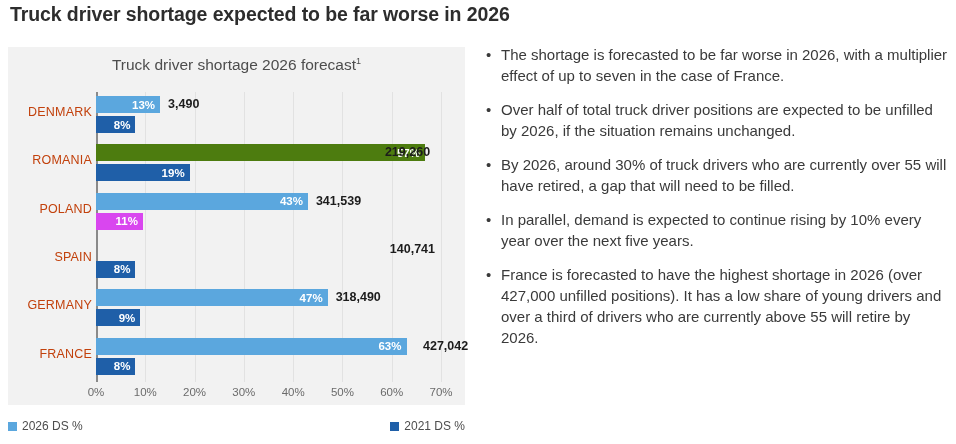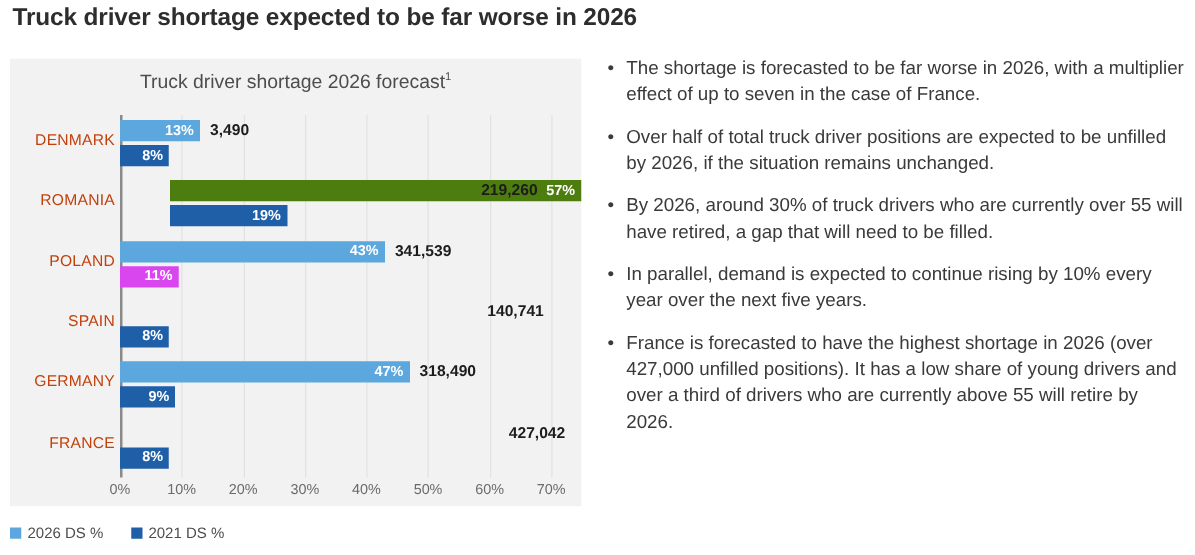--- a/index.html
+++ b/index.html
@@ -143,21 +143,21 @@
     transform: translateX(-50%);
     white-space: nowrap;
   }
 
   #legend {
     position: absolute;
     left: 0;
     top: 372px;
     width: 457px;
     display: flex;
-    justify-content: flex-start;
+    justify-content: space-between;
     gap: 22px;
   }
   .legend-item {
     display: flex;
     align-items: center;
     gap: 5px;
   }
   .legend-swatch {
     width: 9px;
     height: 9px;
@@ -220,21 +220,21 @@
         <div class="group" style="top: 0px;">
           <div class="cat-label">DENMARK</div>
           <div class="bar b2026" style="width: 64.0714px; background: rgb(91, 167, 222);">
             <span class="pct">13%</span>
           </div>
           <div class="bar b2021" style="width: 39.4286px; background: rgb(31, 95, 168);">
             <span class="pct">8%</span>
           </div>
           <div class="abs" style="left: 72.0714px;">3,490</div>
         </div>
-        <div class="group" style="top: 48.3px; padding-left: 40px;">
+        <div class="group" style="top: 48.3px;">
           <div class="cat-label">ROMANIA</div>
           <div class="bar b2026" style="width: 329px; background: #4d7c0f;">
             <span class="pct">57%</span>
           </div>
           <div class="bar b2021" style="width: 93.6429px; background: rgb(31, 95, 168);">
             <span class="pct">19%</span>
           </div>
           <div class="abs" style="left: 288.929px;">219,260</div>
         </div>
         <div class="group" style="top: 96.6px;">
@@ -259,24 +259,27 @@
           <div class="bar b2026" style="width: 231.643px; background: rgb(91, 167, 222);">
             <span class="pct">47%</span>
           </div>
           <div class="bar b2021" style="width: 44.3571px; background: rgb(31, 95, 168);">
             <span class="pct">9%</span>
           </div>
           <div class="abs" style="left: 239.643px;">318,490</div>
         </div>
         <div class="group" style="top: 241.5px;">
           <div class="cat-label">FRANCE</div>
+          <div class="bar b2026" style="width: 310.5px; background: rgb(91, 167, 222);">
+            <span class="pct">63%</span>
+          </div>
           <div class="bar b2021" style="width: 39.4286px; background: rgb(31, 95, 168);">
             <span class="pct">8%</span>
           </div>
-          <div class="abs" style="left: 311px;">427,042</div>
+          <div class="abs" style="left: 327px;">427,042</div>
         </div>
       </div>
   </div>
 
   <div id="xaxis">
       <div class="tick-label" style="left: 0px;">0%</div>
       <div class="tick-label" style="left: 49.2857px;">10%</div>
       <div class="tick-label" style="left: 98.5714px;">20%</div>
       <div class="tick-label" style="left: 147.857px;">30%</div>
       <div class="tick-label" style="left: 197.143px;">40%</div>

